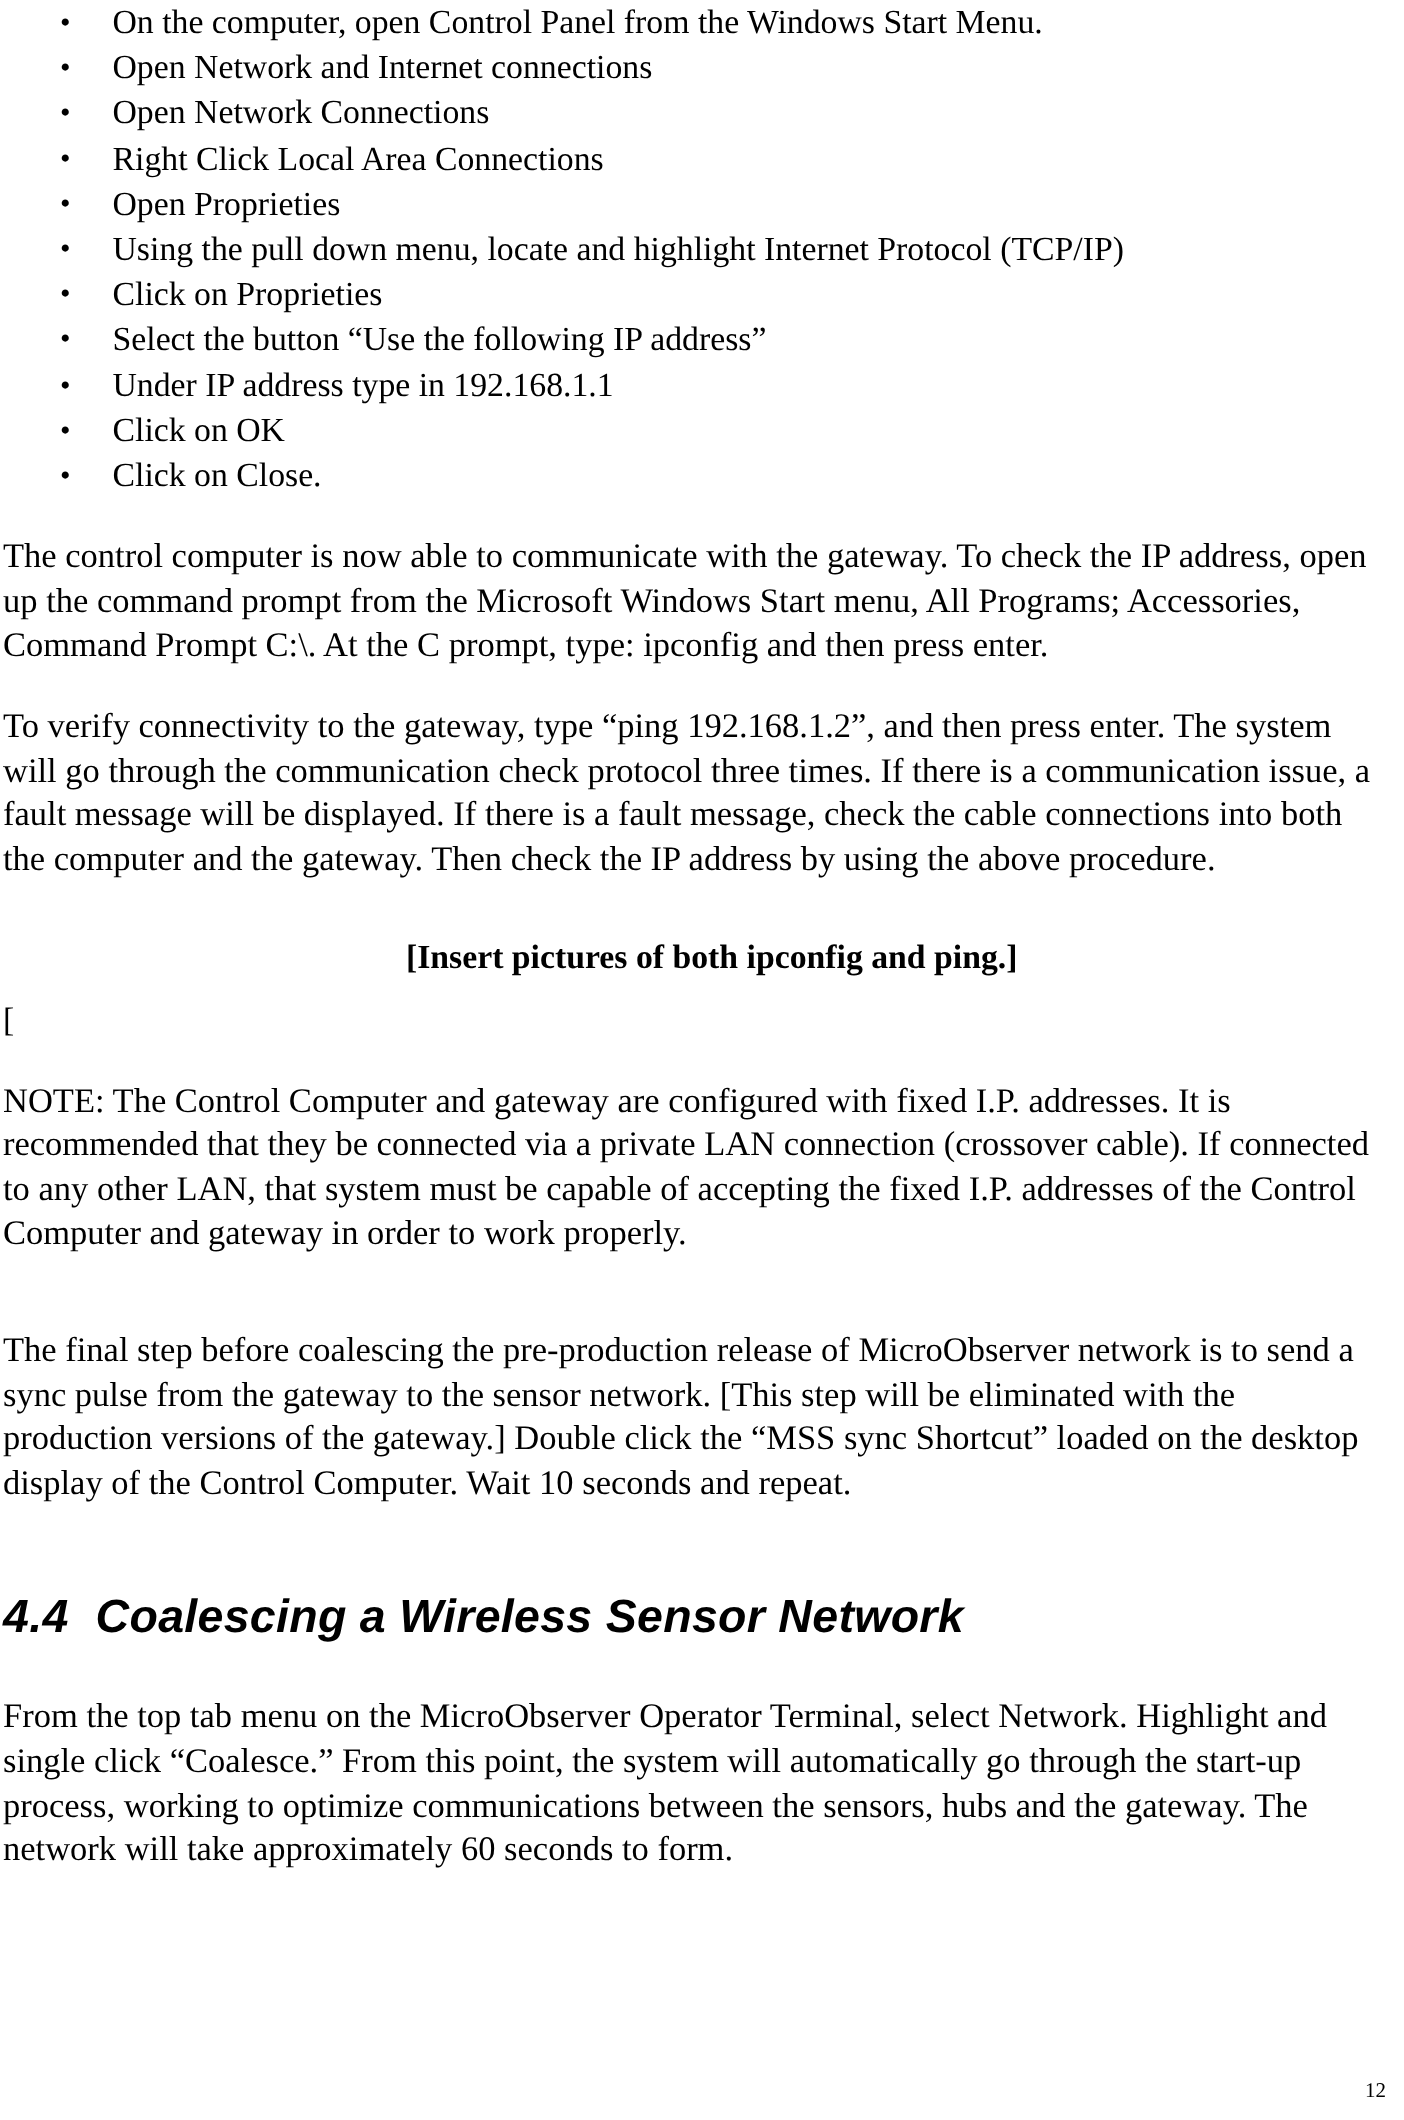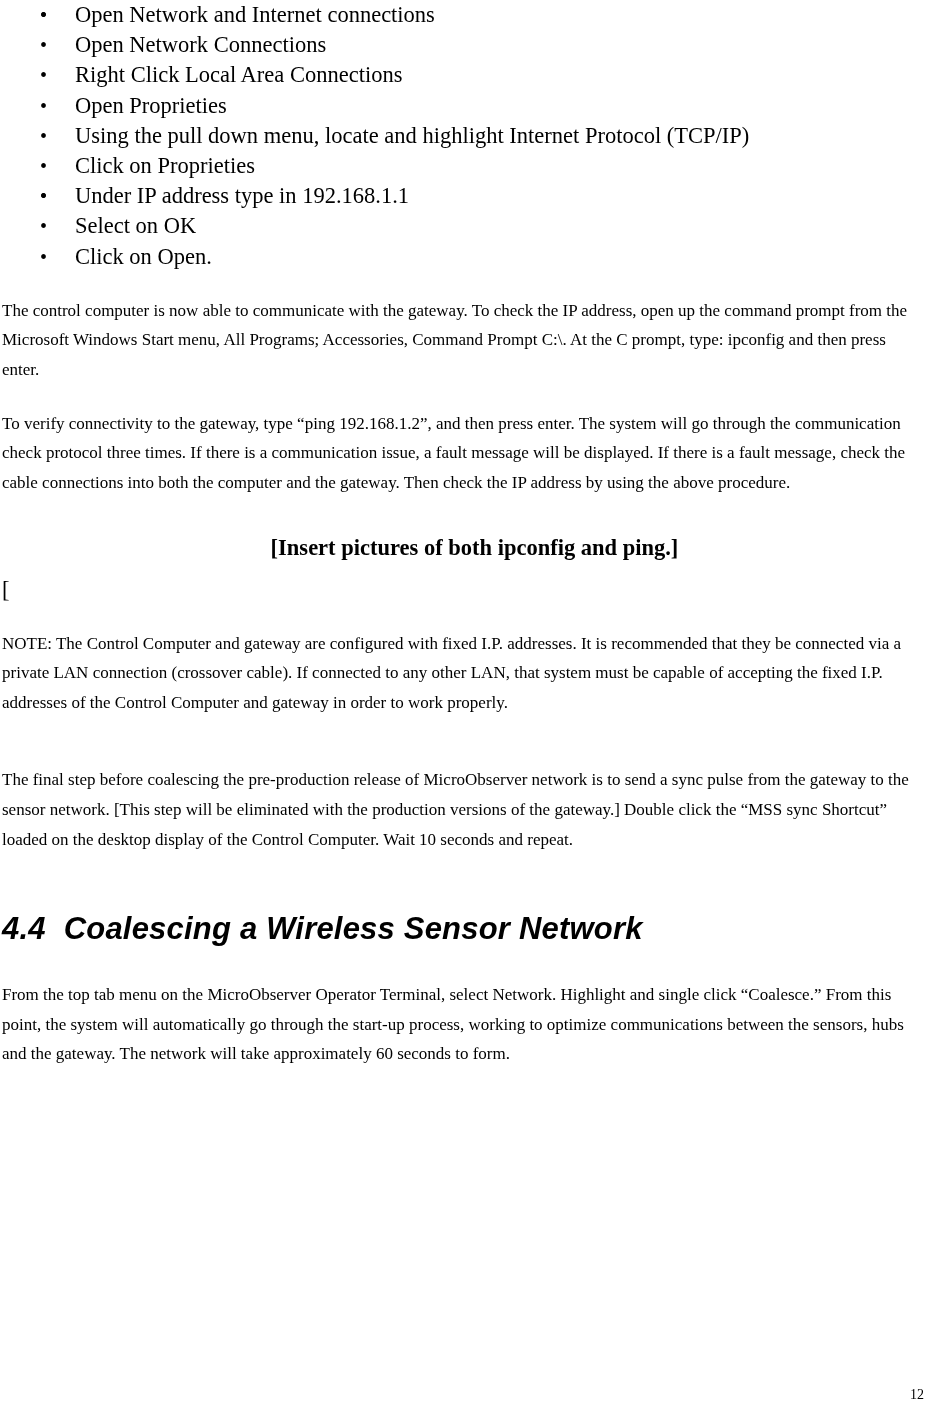--- a/index.html
+++ b/index.html
@@ -39,21 +39,21 @@
   .bullet-list li .bullet-glyph {
     position: absolute;
     left: 38px;
     top: 0;
     font-size: 20px;
     line-height: 30.2px;
   }
 
   
   .para {
-    font-size: 17px;
+    font-size: 23px;
     line-height: 29.6px;
     text-align: left;
     margin: 0;
     width: 921px;
   }
   .spacer-md { height: 24px; }
   .spacer-lg { height: 32px; }
   .spacer-xl { height: 56px; }
 
   .centered-bold {
@@ -98,20 +98,21 @@
 </style>
 </head>
 <body>
 
 <div class="page">
   <div class="content">
 
     <ul class="bullet-list">
       <li>
         <span class="bullet-glyph">•</span>
+        <span>On the computer, open Control Panel from the Windows Start Menu.</span>
       </li>
       <li>
         <span class="bullet-glyph">•</span>
         <span>Open Network and Internet connections</span>
       </li>
       <li>
         <span class="bullet-glyph">•</span>
         <span>Open Network Connections</span>
       </li>
       <li>
@@ -125,32 +126,33 @@
       <li>
         <span class="bullet-glyph">•</span>
         <span>Using the pull down menu, locate and highlight Internet Protocol (TCP/IP)</span>
       </li>
       <li>
         <span class="bullet-glyph">•</span>
         <span>Click on Proprieties</span>
       </li>
       <li>
         <span class="bullet-glyph">•</span>
+        <span>Select the button “Use the following IP address”</span>
       </li>
       <li>
         <span class="bullet-glyph">•</span>
         <span>Under IP address type in 192.168.1.1</span>
       </li>
       <li>
         <span class="bullet-glyph">•</span>
-        <span>Select on OK</span>
+        <span>Click on OK</span>
       </li>
       <li>
         <span class="bullet-glyph">•</span>
-        <span>Click on Open.</span>
+        <span>Click on Close.</span>
       </li>
     </ul>
 
     <div class="spacer-md"></div>
 
     <p class="para">The control computer is now able to communicate with the gateway.  To check the IP address, open up the command prompt from the Microsoft Windows Start menu, All Programs; Accessories, Command Prompt C:\.  At the C prompt, type: ipconfig and then press enter.</p>
 
     <div class="spacer-md"></div>
 
     <p class="para">To verify connectivity to the gateway, type “ping 192.168.1.2”, and then press enter.  The system will go through the communication check protocol three times.  If there is a communication issue, a fault message will be displayed.  If there is a fault message, check the cable connections into both the computer and the gateway. Then check the IP address by using the above procedure.</p>

